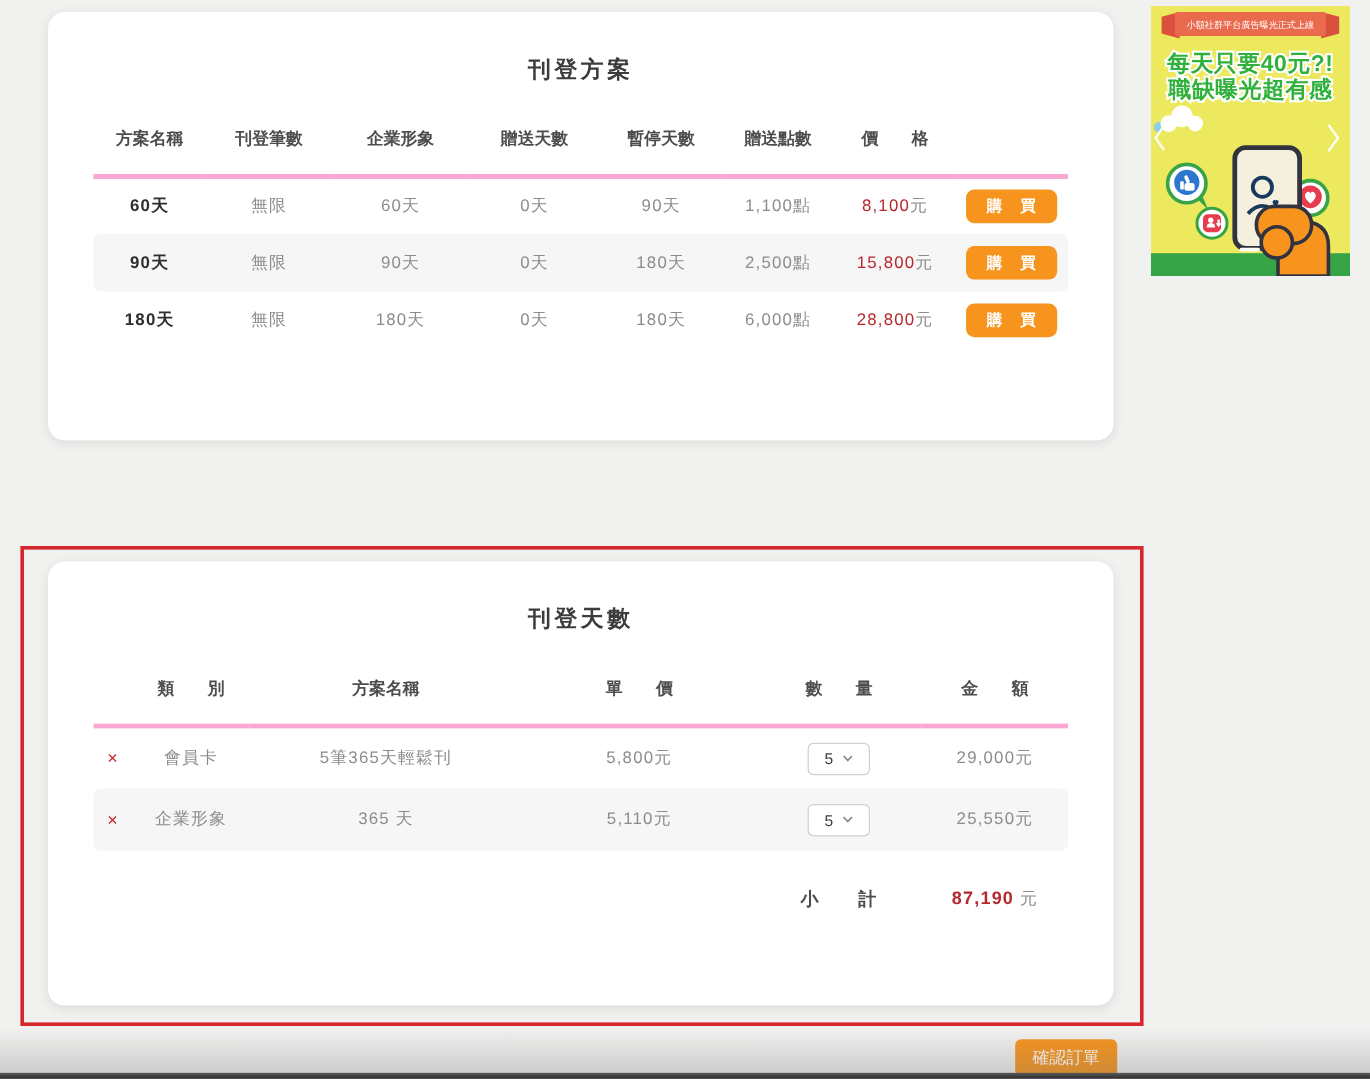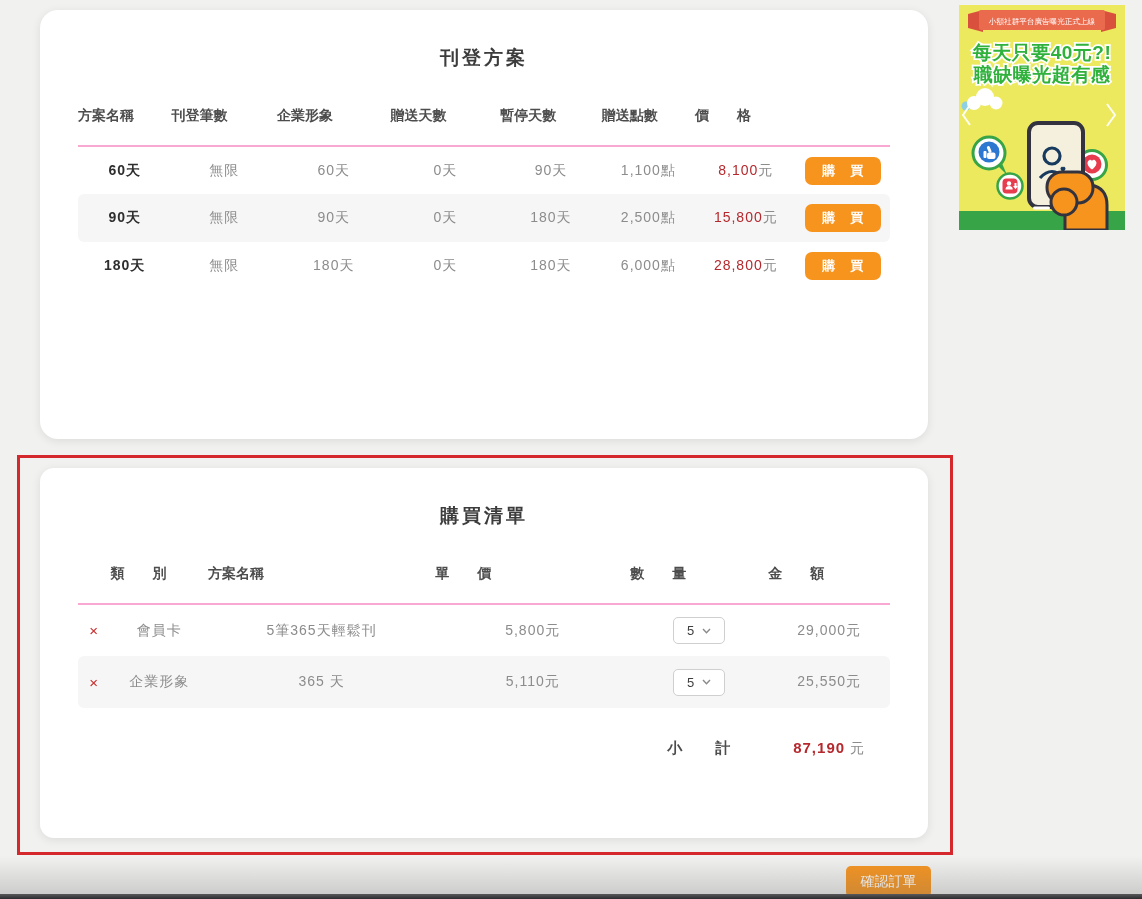--- a/index.html
+++ b/index.html
@@ -11,21 +11,21 @@
     overflow: hidden;
   }
   .page { position: absolute; inset: 0; }
 
   .card {
     position: absolute;
     background: #fff;
     border-radius: 14px;
     box-shadow: 0 2px 10px rgba(0,0,0,0.09);
   }
-  .plans-card { left: 40px; top: 10px; width: 888px; height: 429px; border-radius: 18px; }
+  .plans-card { left: 40px; top: 10px; width: 888px; height: 357px; }
   .cart-card  { left: 40px; top: 468px; width: 888px; height: 370px; }
 
   .hl-box {
     position: absolute;
     left: 17px; top: 455px; width: 936px; height: 400px;
     border: 3px solid var(--highlight-red, #d5282d);
     pointer-events: none;
   }
 
   .card-title {
@@ -41,22 +41,22 @@
     margin: 36px auto 0;
     width: calc(100% - 76px);
     border-collapse: collapse;
     table-layout: fixed;
   }
   th {
     font-size: 14px;
     font-weight: bold;
     color: var(--head-gray, #4d4d4d);
     padding-bottom: 20px;
-    border-bottom: 2px solid #f9a8d4;
-    text-align: left;
+    border-bottom: 4px solid #f9a8d4;
+    text-align: center;
     white-space: nowrap;
   }
   td {
     text-align: center;
     font-size: 14px;
     color: var(--cell-gray, #8c8c8c);
     letter-spacing: 1px;
     white-space: nowrap;
   }
   .plans-card td { height: 48px; }
@@ -203,21 +203,21 @@
           <td><span class="price-num">28,800</span><span class="price-unit">元</span></td>
           <td><button class="buy-btn">購　買</button></td>
         </tr>
       </tbody>
     </table>
   </section>
 
   <div class="hl-box"></div>
 
   <section class="card cart-card">
-    <h2 class="card-title">購買清單</h2>
+    <h2 class="card-title">刊登天數</h2>
     <table>
       <colgroup>
         <col style="width:4%">
           <col style="width:12%">
           <col style="width:28%">
         <col style="width:24%">
           <col style="width:17%">
           <col style="width:15%">
       </colgroup>
       <thead>

